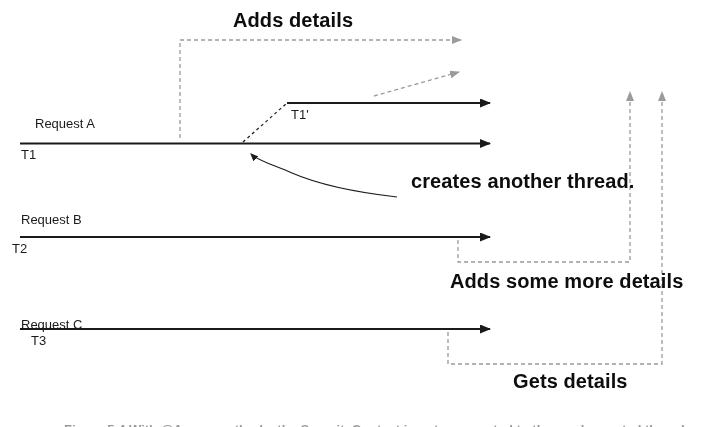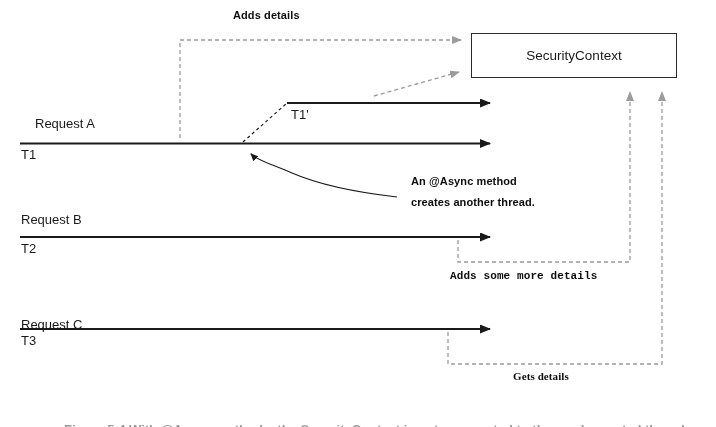--- a/index.html
+++ b/index.html
@@ -8,21 +8,21 @@
     width: 716px;
     height: 427px;
     background: #ffffff;
     overflow: hidden;
     font-family: "Liberation Sans", sans-serif;
     color: #1a1a1a;
   }
   #wires { position: absolute; left: 0; top: 0; }
   .lbl { position: absolute; white-space: nowrap; }
   .plain { font-size: 13px; font-weight: 400; color: #1a1a1a; }
-  .note  { font-size: 11px; font-weight: 700; color: #0d0d0d; letter-spacing: 0.1px; }
+  .note  { font-size: 20px; font-weight: 700; color: #0d0d0d; letter-spacing: 0.1px; }
   .ctx-box {
     position: absolute;
     left: 471px; top: 33px;
     width: 206px; height: 45px;
     border: 1.5px solid #2a2a2a;
     background: #ffffff;
     box-sizing: border-box;
     display: flex; align-items: center; justify-content: center;
     font-size: 13.5px; font-weight: 400; color: #1a1a1a;
   }
@@ -69,39 +69,35 @@
 
     <path d="M374,96 L459,72" fill="none" stroke="#9b9b9b" stroke-width="1.3" stroke-dasharray="4 3" marker-end="url(#arrG)"></path>
 
     <path d="M458,240 V262 H630 V92" fill="none" stroke="#9b9b9b" stroke-width="1.3" stroke-dasharray="4 3" marker-end="url(#arrG)"></path>
 
     <path d="M448,332 V364 H662 V92" fill="none" stroke="#9b9b9b" stroke-width="1.3" stroke-dasharray="4 3" marker-end="url(#arrG)"></path>
 
     <path d="M397,197 C362,193 322,186 292,173 C271,164 257,160 251,154" fill="none" stroke="#1a1a1a" stroke-width="1.1" marker-end="url(#arrS)"></path>
   </svg>
 
-  <div class="ctx-box">
-    <span>SecurityContext</span>
-  </div>
 
   <div class="lbl note" style="left:233px; top:9px;">Adds details</div>
   <div class="lbl note async-note" style="left:411px; top:171px;">
-    <span>An @Async method</span>
     <span>creates another thread.</span>
   </div>
-  <div class="lbl note" style="left:450px; top:270px;font-family:Liberation Mono, monospace;">Adds some more details</div>
-  <div class="lbl note" style="left:513px; top:370px;font-family:Liberation Serif, serif;">Gets details</div>
+  <div class="lbl note" style="left:450px; top:270px;">Adds some more details</div>
+  <div class="lbl note" style="left:513px; top:370px;">Gets details</div>
 
   <div class="lbl plain" style="left:35px; top:116px;">Request A</div>
   <div class="lbl plain" style="left:21px; top:147px;text-align:center;">T1</div>
   <div class="lbl plain" style="left:291px; top:107px;">T1'</div>
 
   <div class="lbl plain" style="left:21px; top:212px;">Request B</div>
-  <div class="lbl plain" style="left:21px; top:241px;">T2</div>
+  <div class="lbl plain" style="left:12px; top:241px;">T2</div>
 
   <div class="lbl plain" style="left:21px; top:304px;margin-top:13px;">Request C</div>
-  <div class="lbl plain" style="left:21px; top:333px;">T3</div>
+  <div class="lbl plain" style="left:31px; top:333px;">T3</div>
 
   <div class="caption-clip">
     <span>Figure 5.4   With @Async methods, the SecurityContext is not propagated to the newly created thread.</span>
   </div>
 
 </div>
 
 </body></html>

